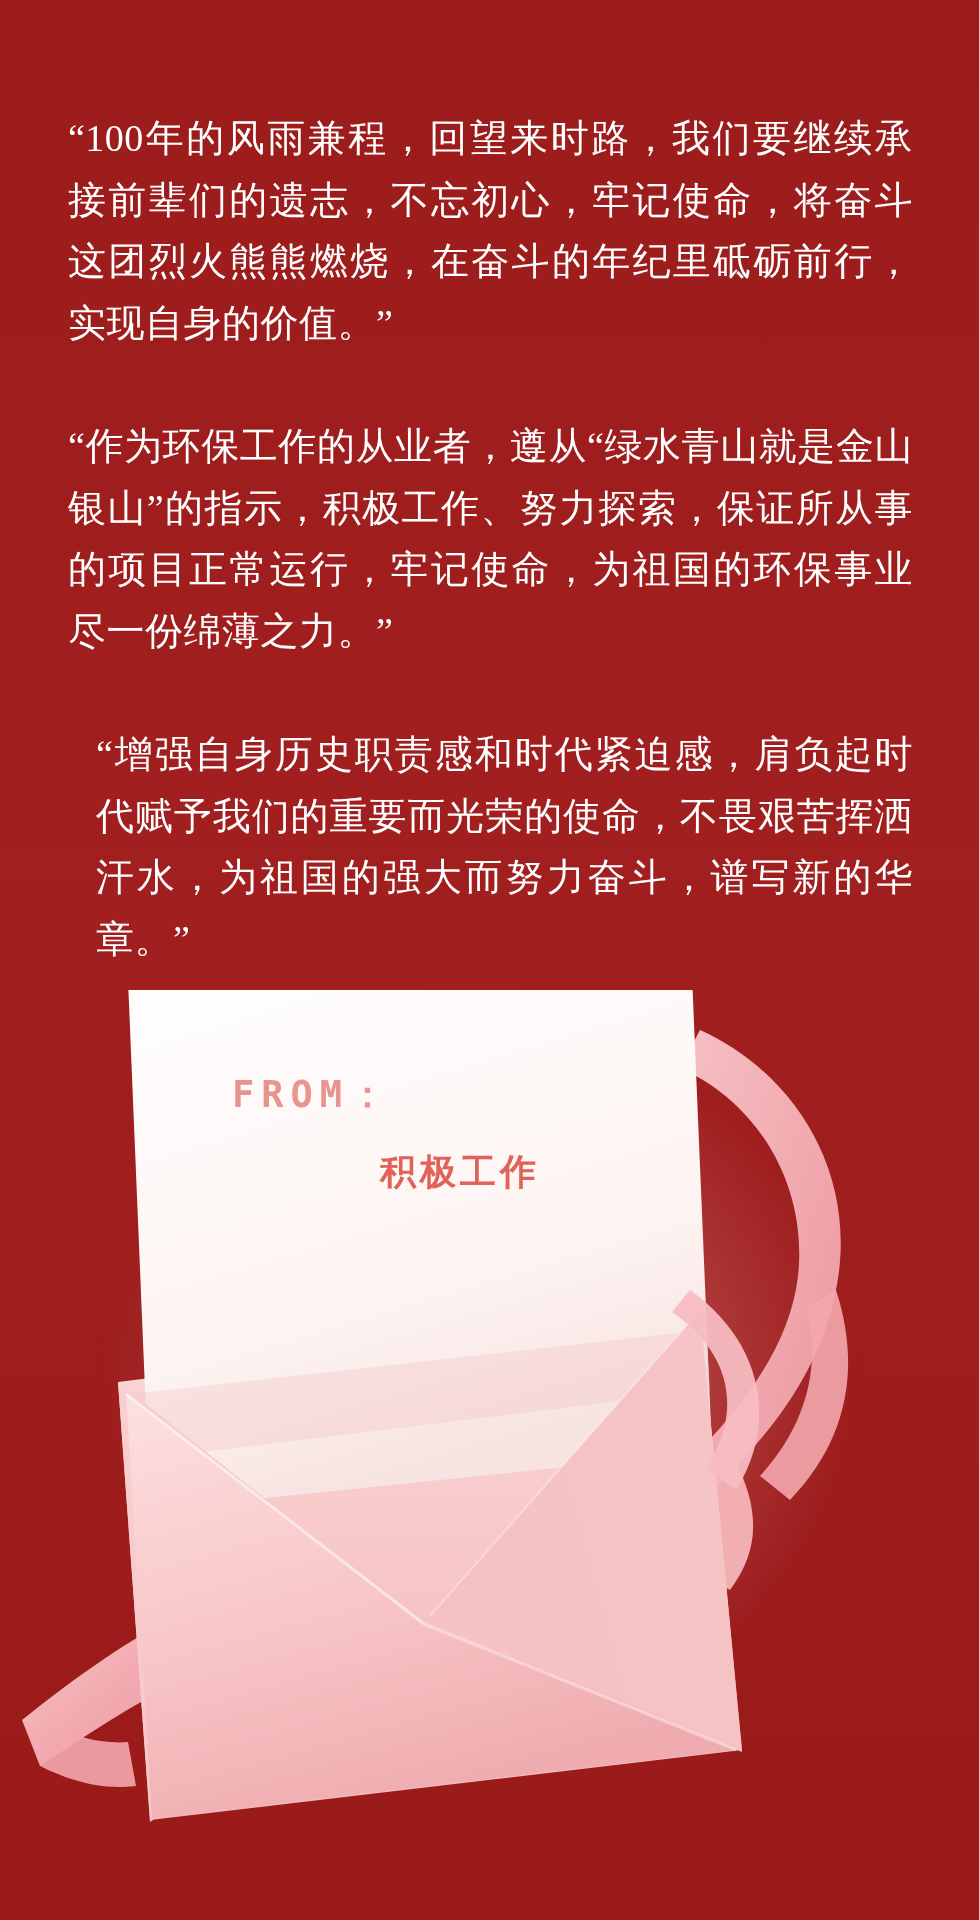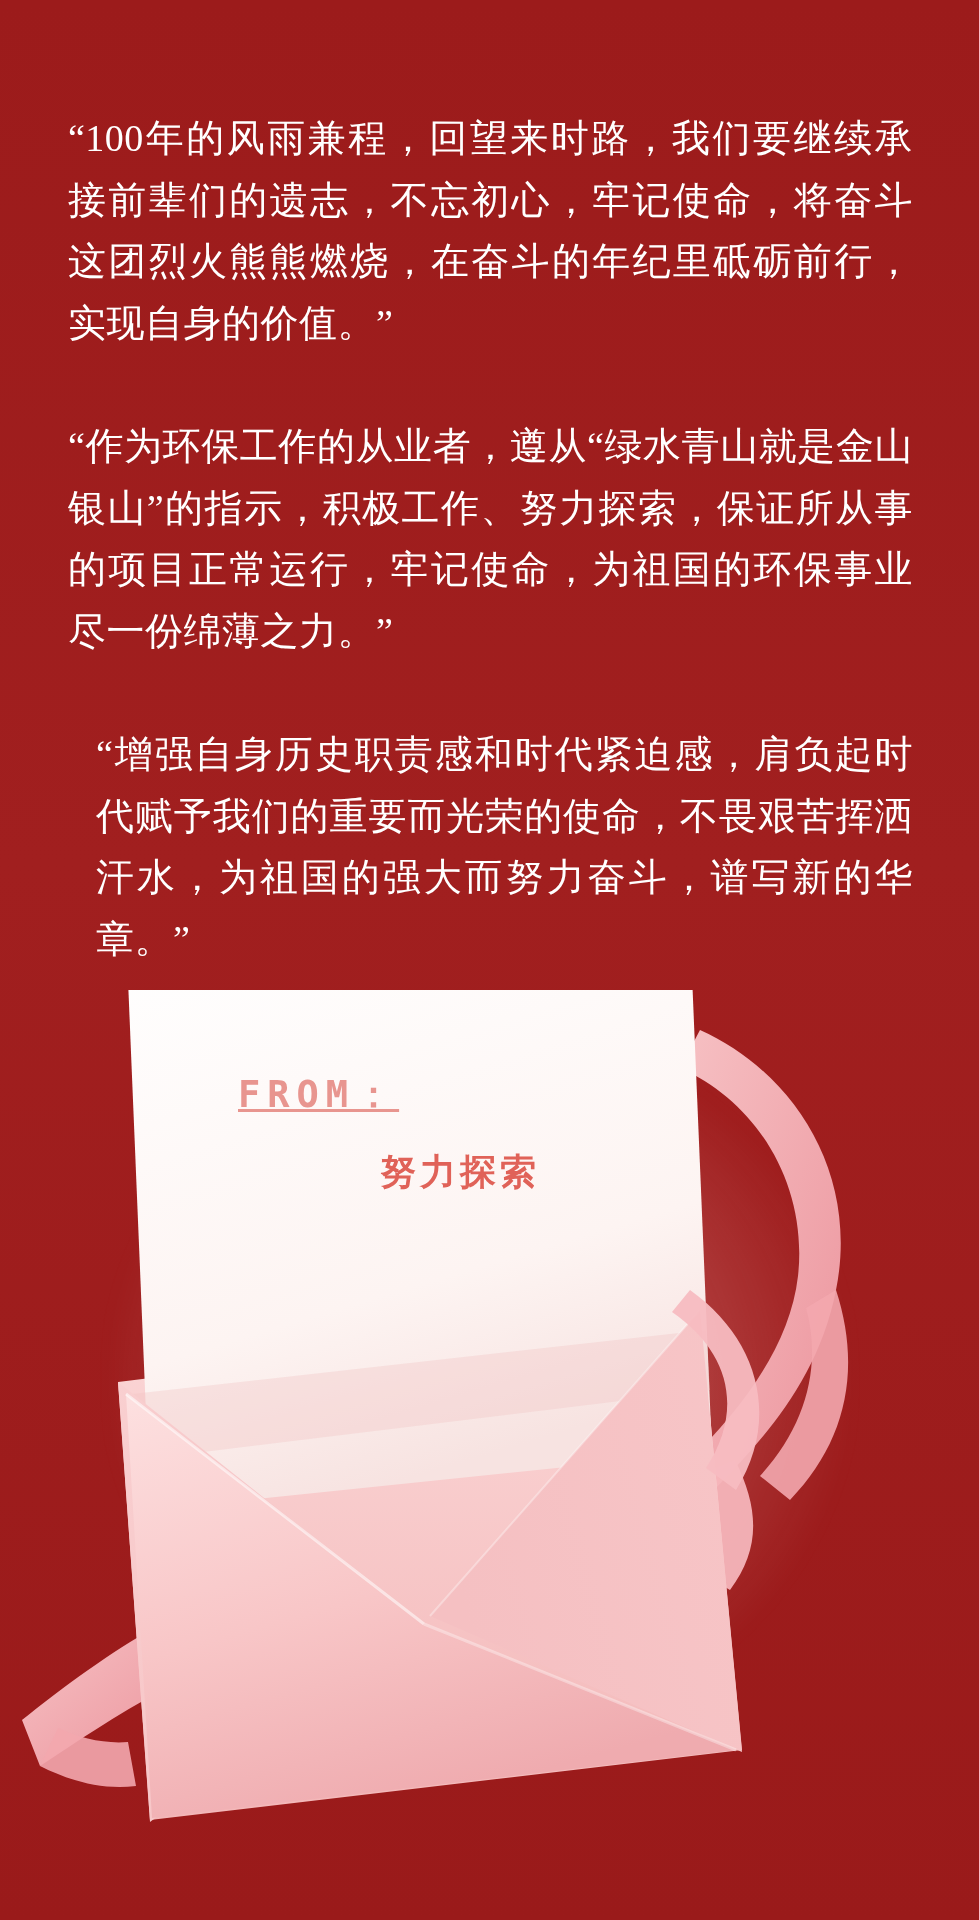--- a/index.html
+++ b/index.html
@@ -73,28 +73,27 @@
   .env-svg {
     position: absolute;
     left: 0;
     top: 0;
     width: 979px;
     height: 930px;
   }
 
   .from-label {
     position: absolute;
-    left: 238px;
+    left: 232px;
     top: 80px;
     font-family: "DejaVu Sans Mono", "Liberation Mono", monospace;
     font-size: 37px;
     letter-spacing: 7px;
     color: #e8958f;
     font-weight: 600;
-    text-decoration: underline;
   }
   .from-value {
     position: absolute;
     left: 380px;
     top: 158px;
     font-family: "Liberation Serif", "DejaVu Serif", serif;
     font-size: 36px;
     letter-spacing: 4px;
     color: #e06258;
     font-weight: 700;
@@ -174,16 +173,16 @@
       <path d="M126 404 L424 634 L736 760 L152 828 Z" fill="url(#envFront)"></path>
 
       <path d="M126 404 L424 634" stroke="#ffffff" stroke-width="3" opacity="0.55" fill="none"></path>
       <path d="M424 634 L736 760" stroke="#ffffff" stroke-width="3" opacity="0.35" fill="none"></path>
       <path d="M700 320 L430 626" stroke="#ffffff" stroke-width="2" opacity="0.35" fill="none"></path>
 
       <path d="M690 300 C760 350 780 430 736 500 L706 478 C744 420 730 362 672 322 Z" fill="#f7bcc1" opacity="0.95"></path>
     </svg>
 
     <div class="from-label">FROM：</div>
-    <div class="from-value">努力探索</div>
+    <div class="from-value">积极工作</div>
   </div>
 
 </div>
 
 </body></html>

